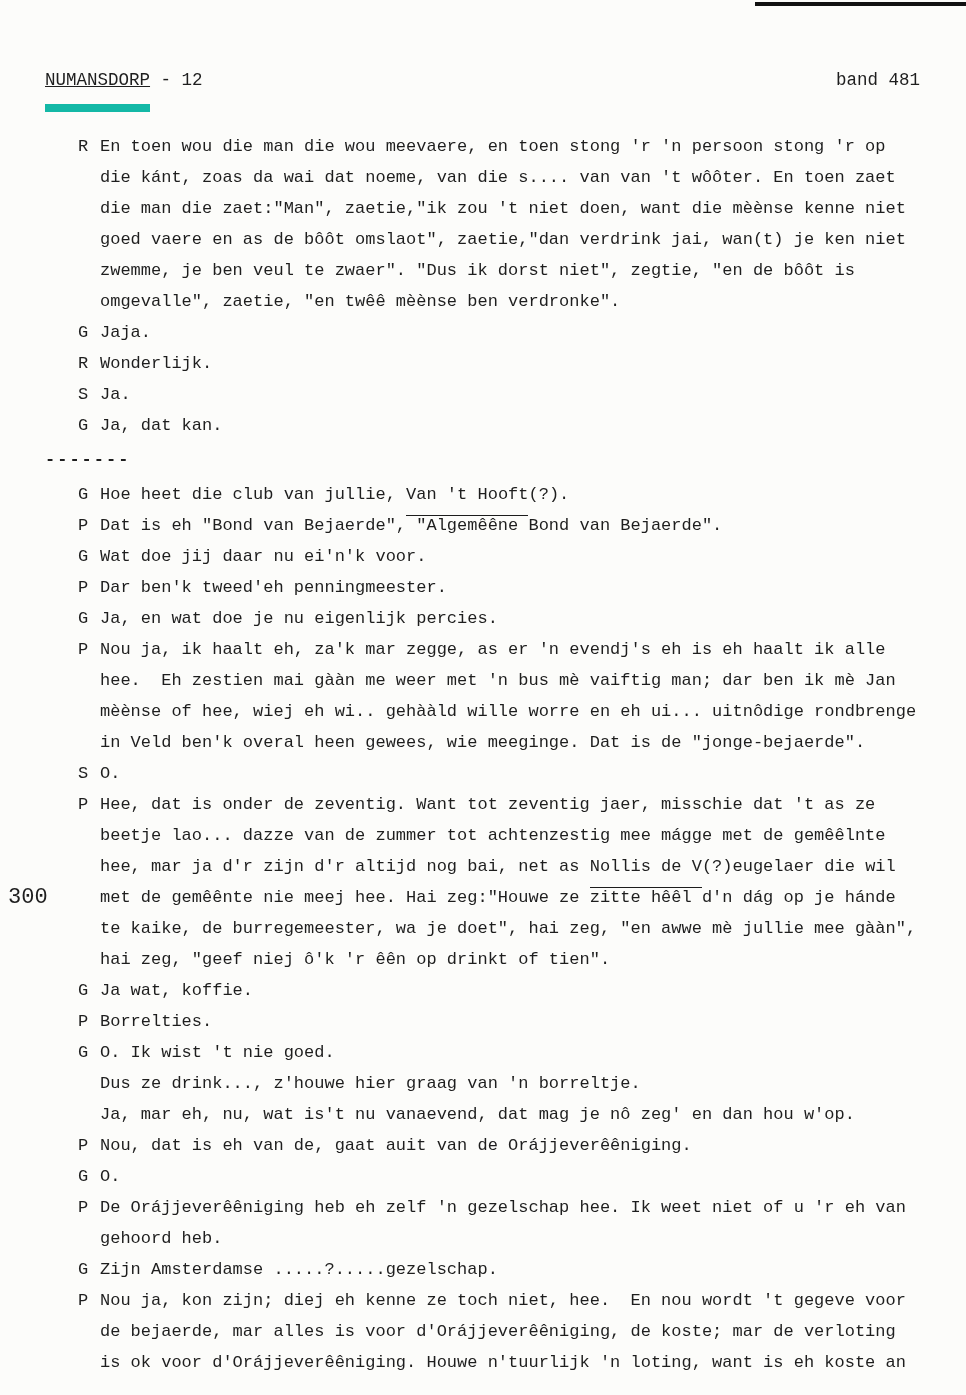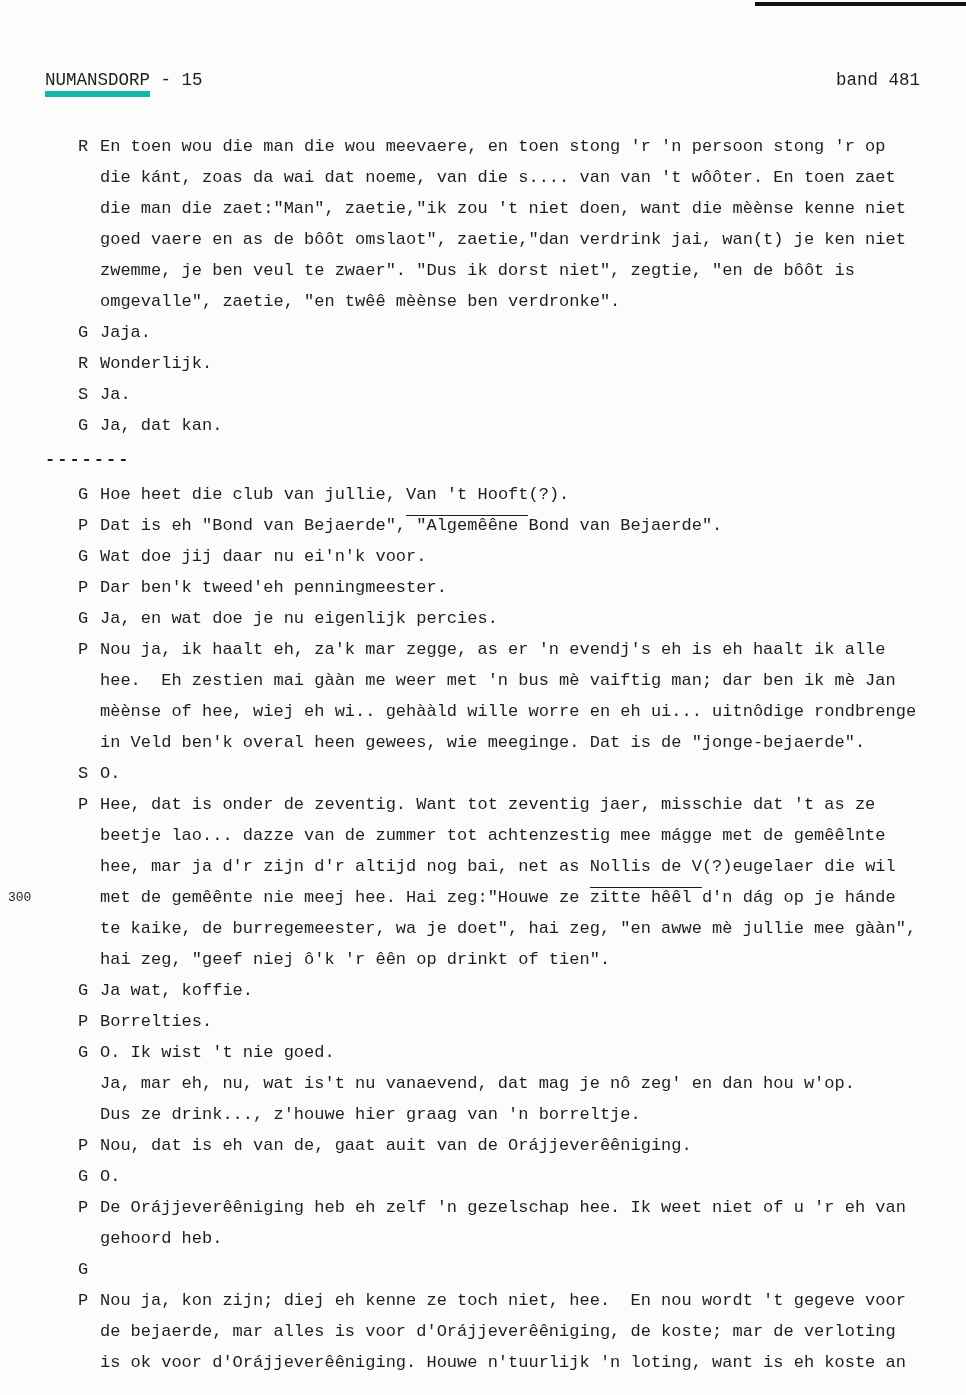--- a/index.html
+++ b/index.html
@@ -29,22 +29,23 @@
     position: absolute;
     top: 70px;
     left: 45px;
     right: 46px;
     display: flex;
     justify-content: space-between;
     font-size: 17.5px;
     white-space: pre;
   }
   .title-underlined {
-    border-bottom: 6px solid #14b8a6;
-    padding-bottom: 1px;
+    text-decoration: underline;
+    border-bottom: 8px solid #14b8a6;
+    padding-bottom: 14px;
   }
   .dialogue {
     position: absolute;
     top: 131px;
     left: 78px;
     right: 16px;
     font-size: 17px;
   }
   .line {
     position: relative;
@@ -73,31 +74,31 @@
   .sep-dashes {
     position: absolute;
     left: -33px;
     letter-spacing: 2px;
     font-weight: bold;
   }
   .margin-note {
     position: absolute;
     left: -70px;
     top: 0;
-    font-size: 13px;
+    font-size: 22px;
   }
 </style>
 </head>
 <body>
 
 <div class="page">
   <div class="top-rule"></div>
 
   <div class="header">
-    <div><span class="title-underlined">NUMANSDORP</span><span> - 15</span></div>
+    <div><span class="title-underlined">NUMANSDORP</span><span> - 12</span></div>
     <div>band 481</div>
   </div>
 
   <div class="dialogue">
       <div class="line"><span class="speaker">R</span><span class="text"><span>En toen wou die man die wou meevaere, en toen stong 'r 'n persoon stong 'r op</span></span></div>
       <div class="line"><span class="speaker"></span><span class="text"><span>die kánt, zoas da wai dat noeme, van die s.... van van 't wôôter. En toen zaet</span></span></div>
       <div class="line"><span class="speaker"></span><span class="text"><span>die man die zaet:"Man", zaetie,"ik zou 't niet doen, want die mèènse kenne niet</span></span></div>
       <div class="line"><span class="speaker"></span><span class="text"><span>goed vaere en as de bôôt omslaot", zaetie,"dan verdrink jai, wan(t) je ken niet</span></span></div>
       <div class="line"><span class="speaker"></span><span class="text"><span>zwemme, je ben veul te zwaer". "Dus ik dorst niet", zegtie, "en de bôôt is</span></span></div>
       <div class="line"><span class="speaker"></span><span class="text"><span>omgevalle", zaetie, "en twêê mèènse ben verdronke".</span></span></div>
@@ -118,24 +119,24 @@
       <div class="line"><span class="speaker">S</span><span class="text"><span>O.</span></span></div>
       <div class="line"><span class="speaker">P</span><span class="text"><span>Hee, dat is onder de zeventig. Want tot zeventig jaer, misschie dat 't as ze</span></span></div>
       <div class="line"><span class="speaker"></span><span class="text"><span>beetje lao... dazze van de zummer tot achtenzestig mee mágge met de gemêêlnte</span></span></div>
       <div class="line"><span class="speaker"></span><span class="text"><span>hee, mar ja d'r zijn d'r altijd nog bai, net as </span><span class="useg">Nollis de V</span><span>(?)eugelaer die wil</span></span></div>
       <div class="line"><span class="margin-note">300</span><span class="speaker"></span><span class="text"><span>met de gemêênte nie meej hee. Hai zeg:"Houwe ze zitte hêêl d'n dág op je hánde</span></span></div>
       <div class="line"><span class="speaker"></span><span class="text"><span>te kaike, de burregemeester, wa je doet", hai zeg, "en awwe mè jullie mee gààn",</span></span></div>
       <div class="line"><span class="speaker"></span><span class="text"><span>hai zeg, "geef niej ô'k 'r êên op drinkt of tien".</span></span></div>
       <div class="line"><span class="speaker">G</span><span class="text"><span>Ja wat, koffie.</span></span></div>
       <div class="line"><span class="speaker">P</span><span class="text"><span>Borrelties.</span></span></div>
       <div class="line"><span class="speaker">G</span><span class="text"><span>O. Ik wist 't nie goed.</span></span></div>
+      <div class="line"><span class="speaker"></span><span class="text"><span>Dus ze drink..., z'houwe hier graag van 'n borreltje.</span></span></div>
       <div class="line"><span class="speaker"></span><span class="text"><span>Ja, mar eh, nu, wat is't nu vanaevend, dat mag je nô zeg' en dan hou w'op.</span></span></div>
-      <div class="line"><span class="speaker"></span><span class="text"><span>Dus ze drink..., z'houwe hier graag van 'n borreltje.</span></span></div>
       <div class="line"><span class="speaker">P</span><span class="text"><span>Nou, dat is eh van de, gaat auit van de Orájjeverêêniging.</span></span></div>
       <div class="line"><span class="speaker">G</span><span class="text"><span>O.</span></span></div>
       <div class="line"><span class="speaker">P</span><span class="text"><span>De Orájjeverêêniging heb eh zelf 'n gezelschap hee. Ik weet niet of u 'r eh van</span></span></div>
       <div class="line"><span class="speaker"></span><span class="text"><span>gehoord heb.</span></span></div>
-      <div class="line"><span class="speaker">G</span></div>
+      <div class="line"><span class="speaker">G</span><span class="text"><span>Zijn Amsterdamse .....?.....gezelschap.</span></span></div>
       <div class="line"><span class="speaker">P</span><span class="text"><span>Nou ja, kon zijn; diej eh kenne ze toch niet, hee.  En nou wordt 't gegeve voor</span></span></div>
       <div class="line"><span class="speaker"></span><span class="text"><span>de bejaerde, mar alles is voor d'Orájjeverêêniging, de koste; mar de verloting</span></span></div>
       <div class="line"><span class="speaker"></span><span class="text"><span>is ok voor d'Orájjeverêêniging. Houwe n'tuurlijk 'n loting, want is eh koste an</span></span></div>
     </div>
 </div>
 
 </body></html>

